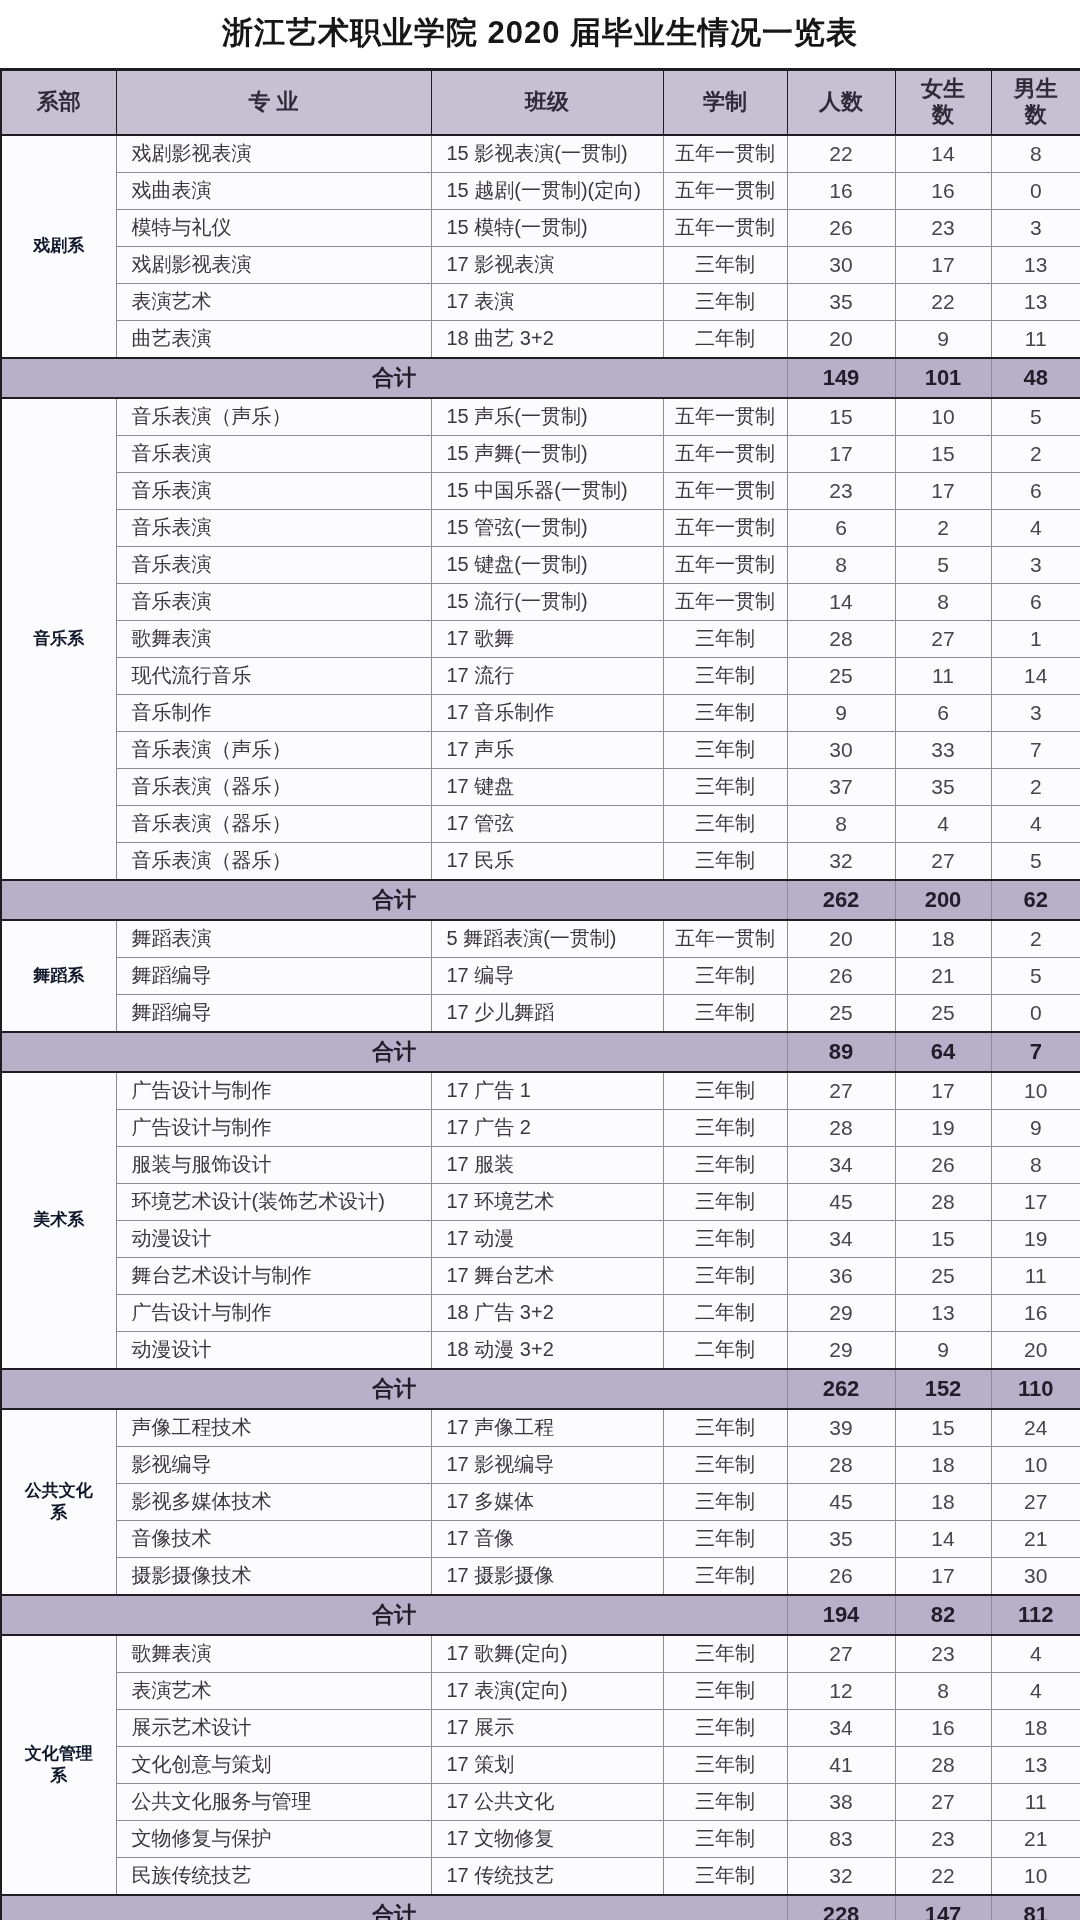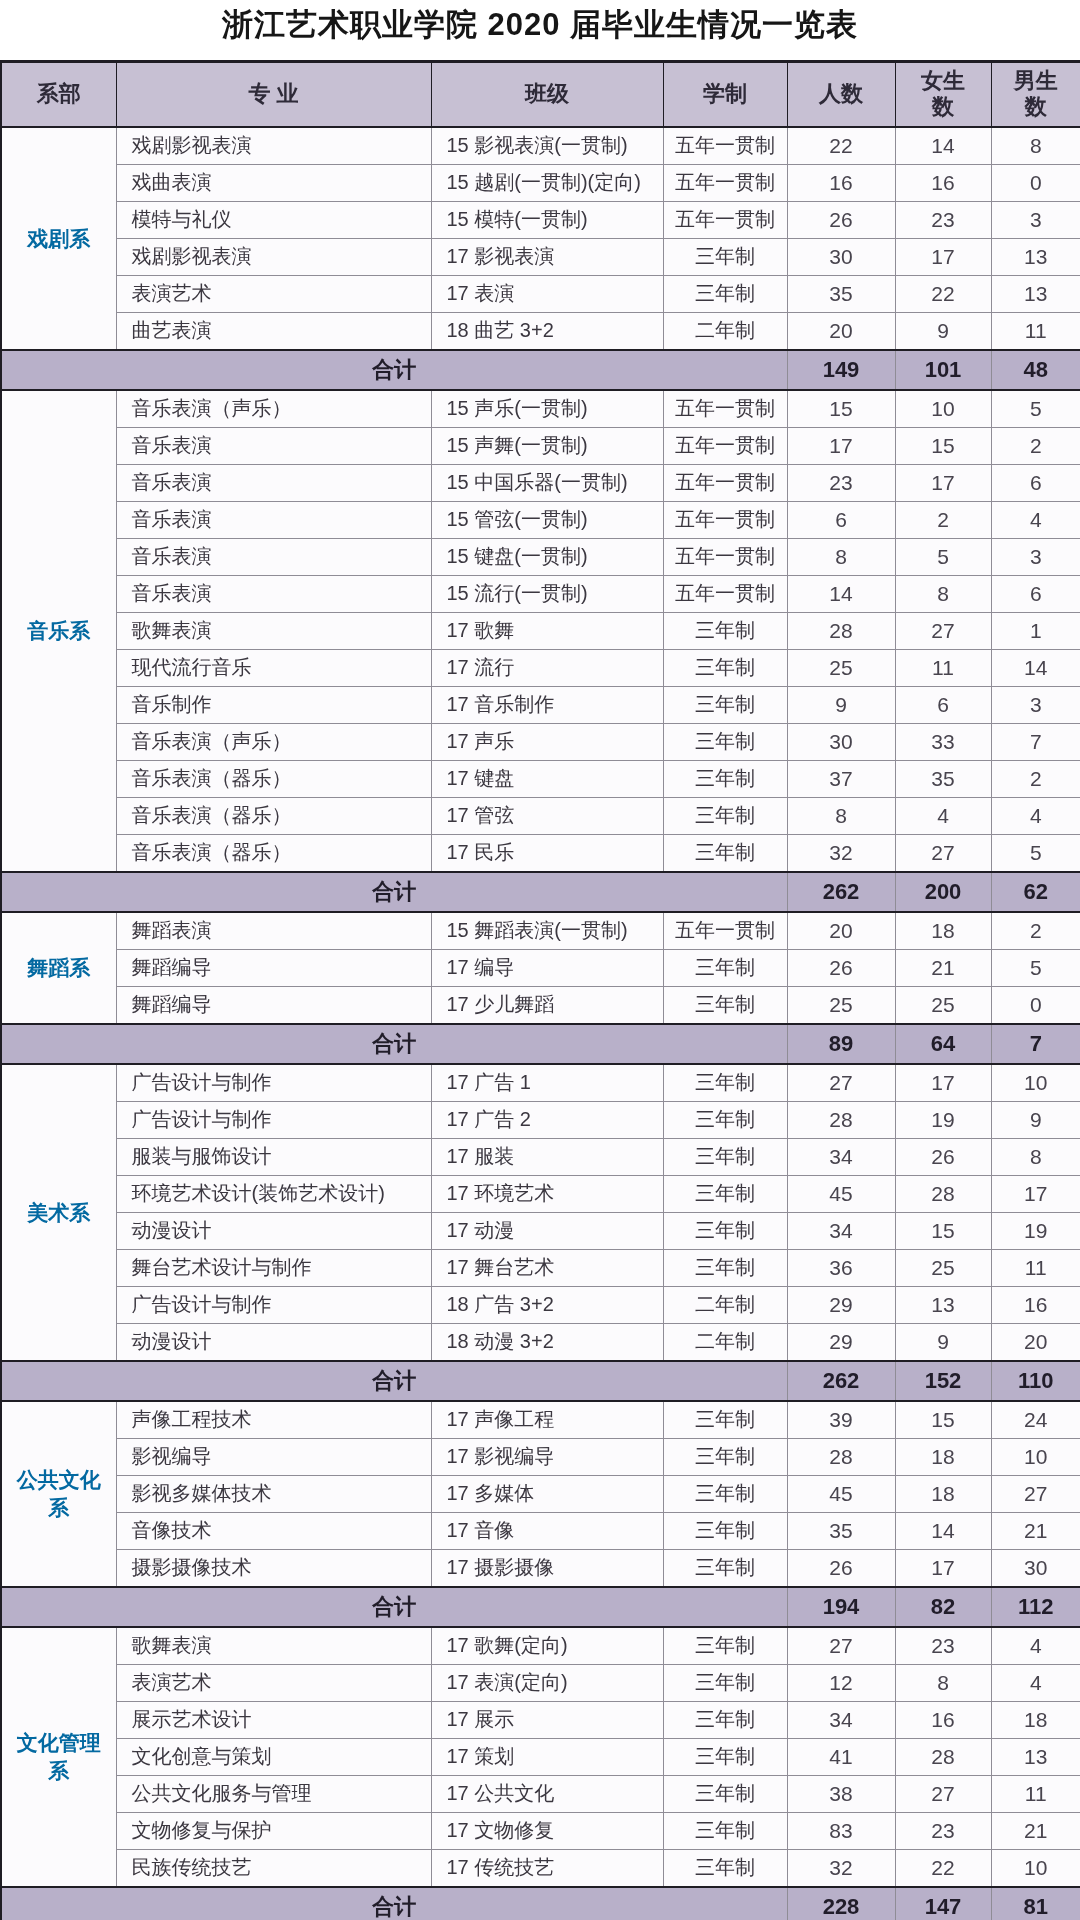--- a/index.html
+++ b/index.html
@@ -10,21 +10,21 @@
     --border-light:#8f8c96;
     --text:#3b3740;
     --title-text:#161616;
   }
   html,body{margin:0;padding:0;}
   body{
     width:1080px;height:1920px;overflow:hidden;background:#ffffff;
     font-family:"Liberation Sans", sans-serif;
   }
   .page-title{
-    margin:4px 0 14px 0;
+    margin:12px 0 14px 0;
     text-align:center;
     font-size:31px;
     font-weight:bold;
     letter-spacing:1px;
     color:var(--title-text);
   }
   table.roster{
     width:1080px;
     border-collapse:collapse;
     table-layout:fixed;
@@ -50,22 +50,22 @@
     color:var(--text);
     background:var(--row-bg);
     text-align:center;
     padding:0 4px;
     overflow:hidden;
   }
   td.left{ text-align:left; padding-left:15px; }
   td.num{ font-size:21px; color:#48444e; }
   td.dept{
     font-weight:bold;
-    font-size:21px;
-    color:#0369a1;
+    font-size:17px;
+    color:#0f172a;
     white-space:pre-line;
     border-left:2px solid var(--border-dark);
     line-height:1.3;
   }
   tr.section-start td{ border-top:2px solid var(--border-dark); }
   tr.subtotal td{
     background:var(--subtotal-bg);
     border-top:2px solid var(--border-dark);
     border-bottom:2px solid var(--border-dark);
     height:38px;
@@ -266,21 +266,21 @@
         </tr>
         <tr class="subtotal">
           <td colspan="4" class="label">合计</td>
           <td class="num">262</td>
           <td class="num">200</td>
           <td class="num">62</td>
         </tr>
         <tr class="section-start">
           <td class="dept" rowspan="3">舞蹈系</td>
           <td class="left">舞蹈表演</td>
-          <td class="left">15 舞蹈表演(一贯制)</td>
+          <td class="left">5 舞蹈表演(一贯制)</td>
           <td>五年一贯制</td>
           <td class="num">20</td>
           <td class="num">18</td>
           <td class="num">2</td>
         </tr>
         <tr>
           <td class="left">舞蹈编导</td>
           <td class="left">17 编导</td>
           <td>三年制</td>
           <td class="num">26</td>

